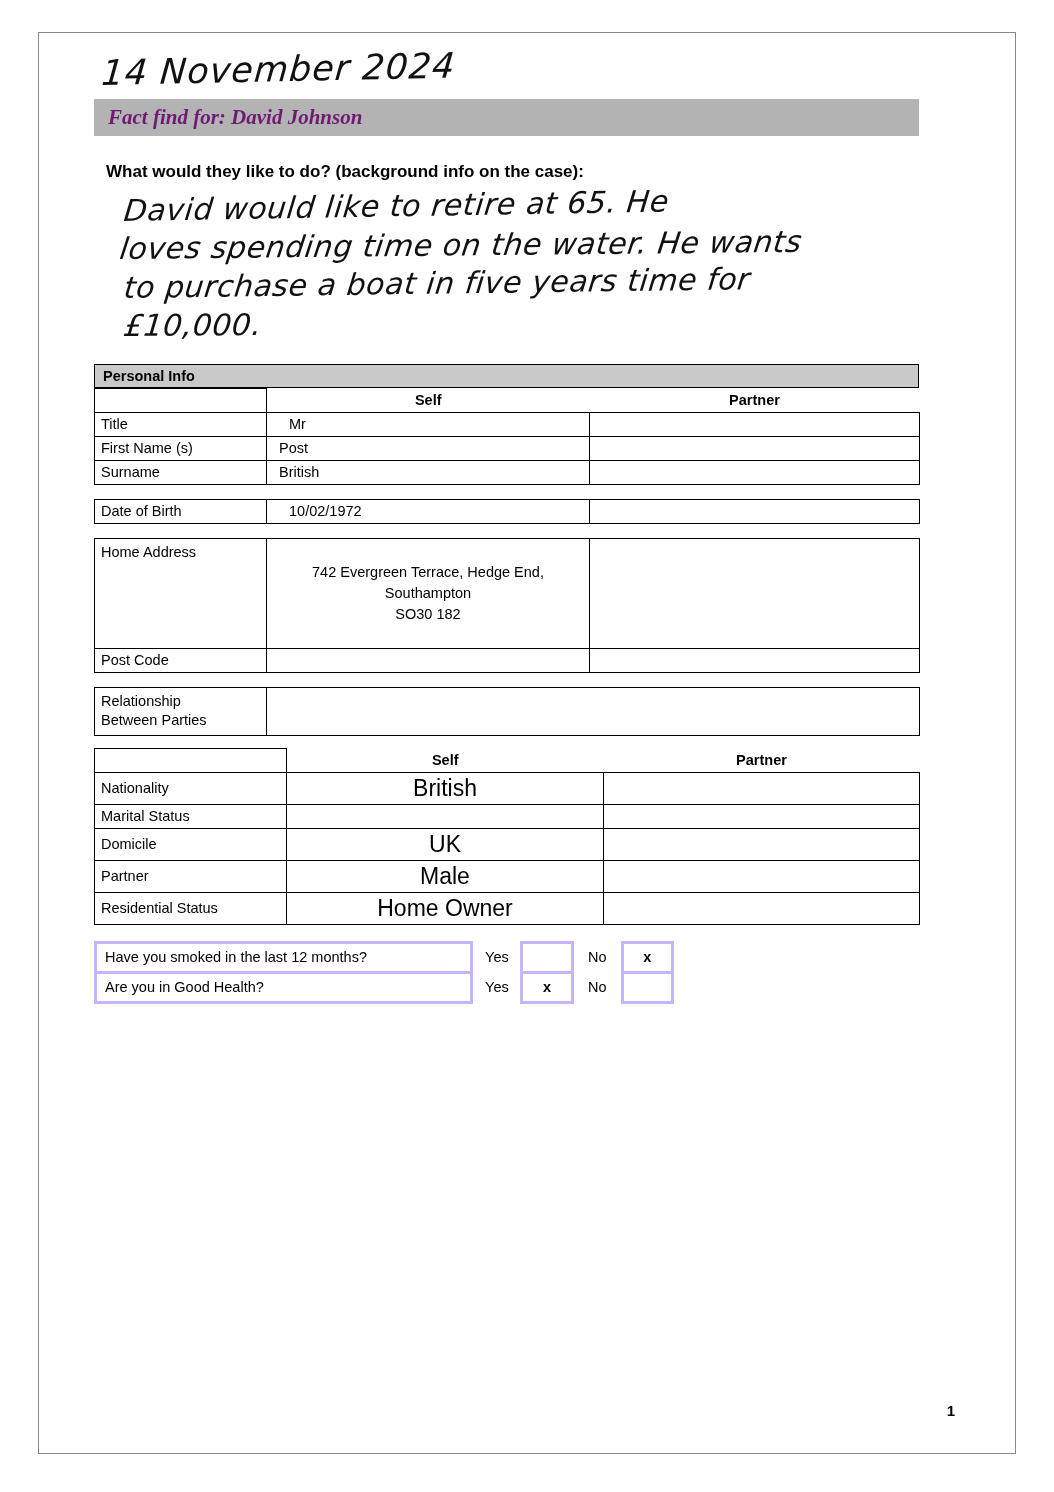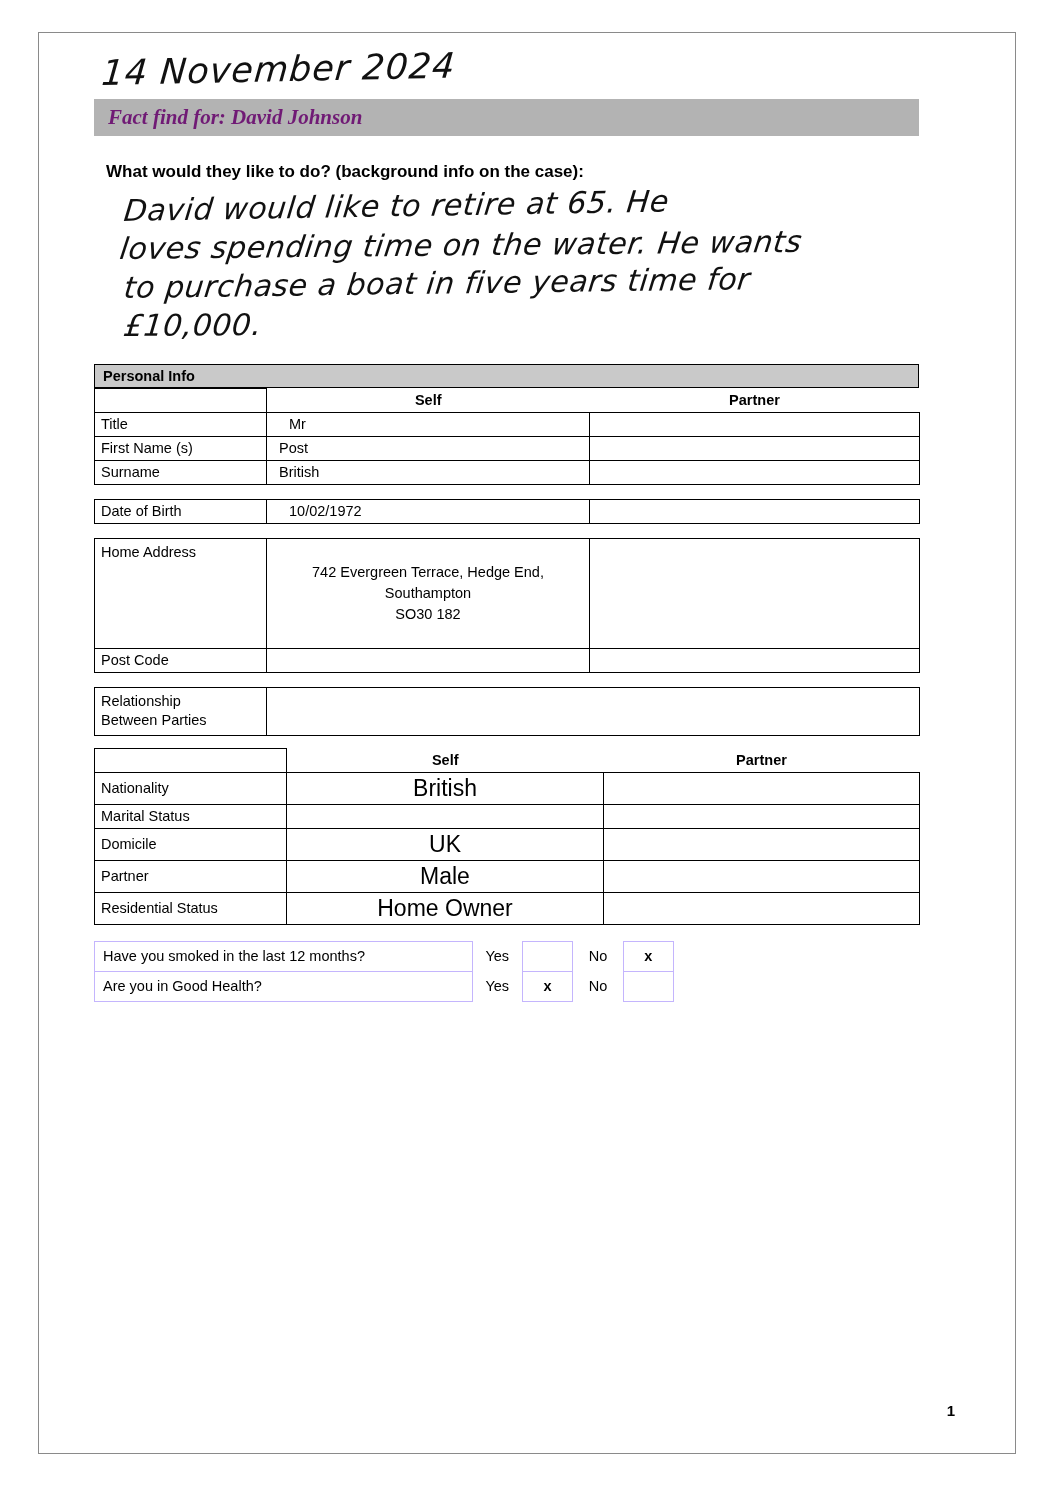--- a/index.html
+++ b/index.html
@@ -136,21 +136,21 @@
   .gap { height: 14px; }
 
   table.smoke {
     border-collapse: collapse;
     table-layout: fixed;
     width: 580px;
     font-size: 14.5px;
     margin-top: 16px;
   }
   table.smoke td {
-    border: 1px solid #c4b5fd;
+    border: 3px solid #c4b5fd;
     height: 30px;
     padding: 2px 8px;
     box-sizing: border-box;
     vertical-align: middle;
   }
   table.smoke td.lbl-yn { border: none; text-align: center; width: 46px; }
   table.smoke td.box { width: 46px; text-align: center; font-weight: bold; }
 
   table.will {
     border-collapse: collapse;

